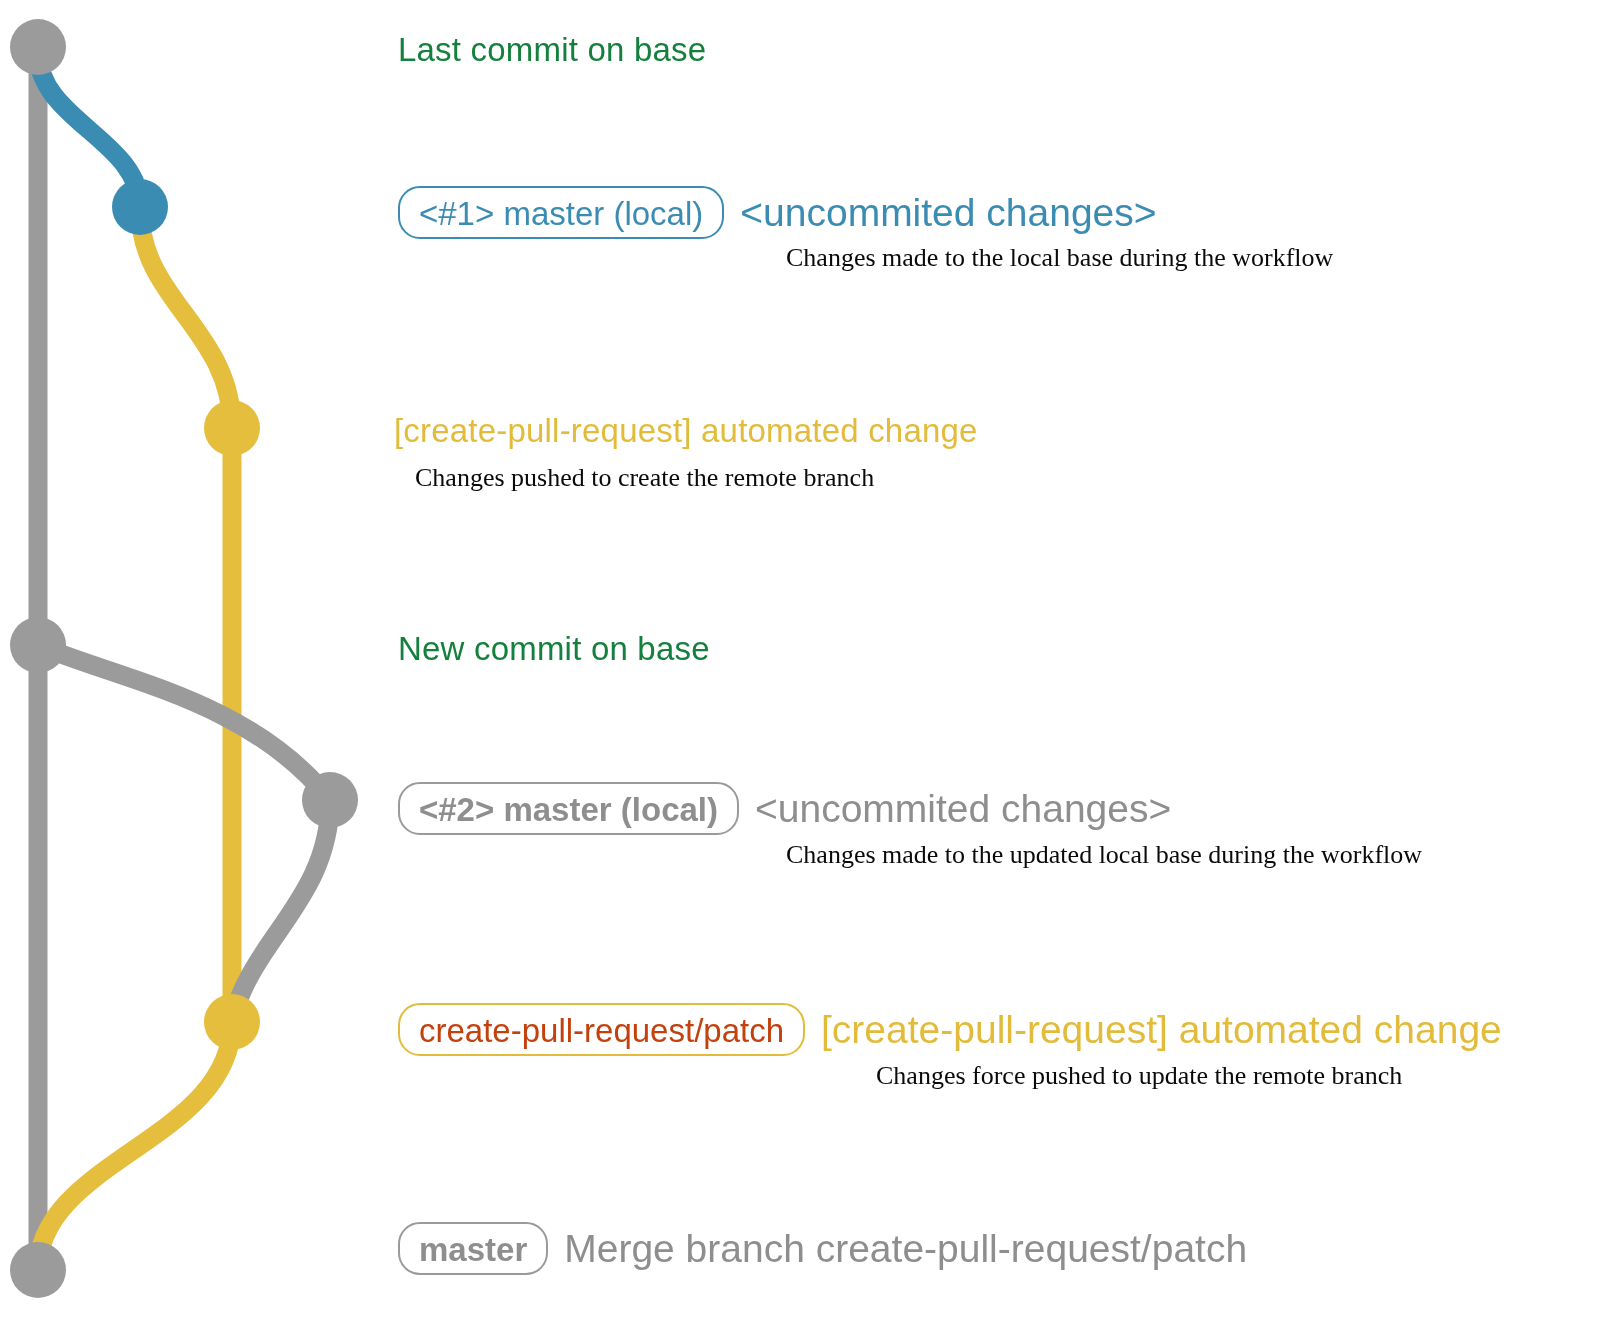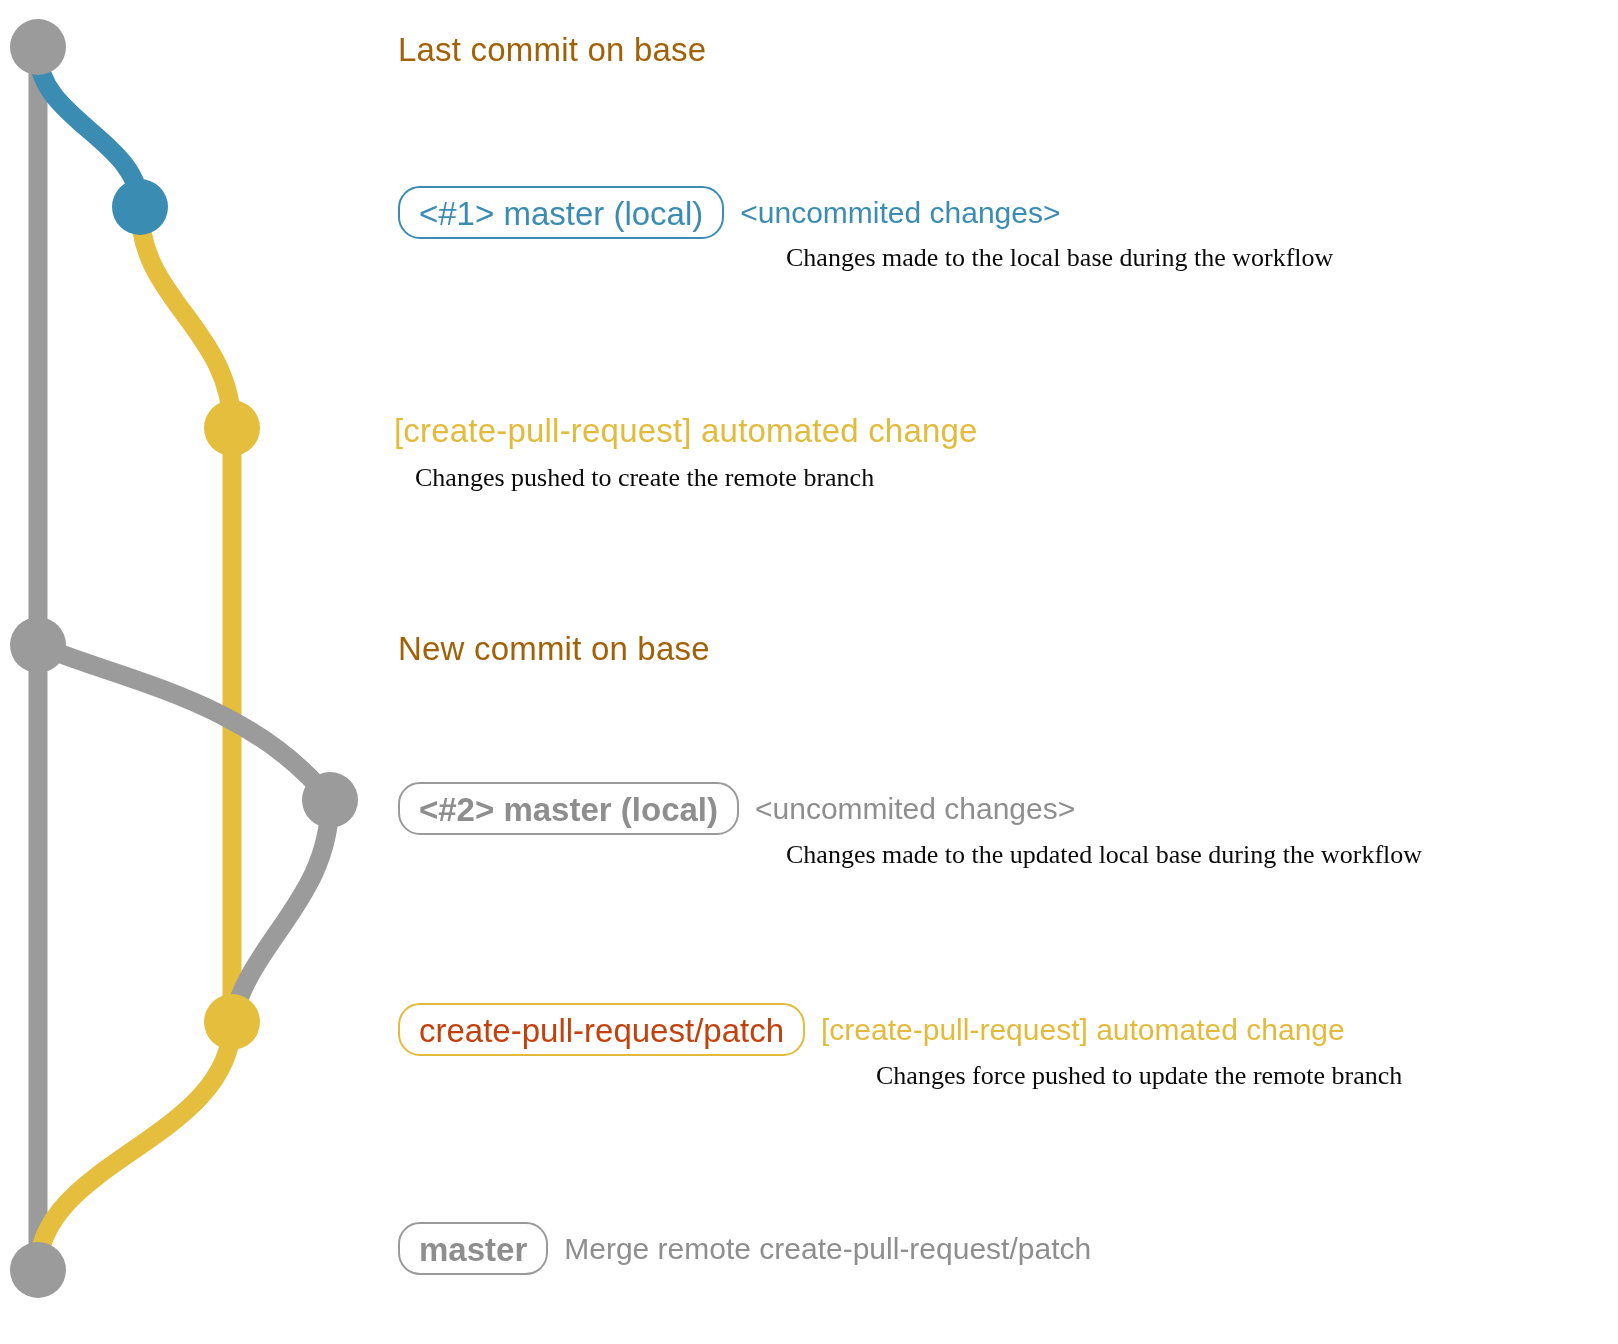--- a/index.html
+++ b/index.html
@@ -41,21 +41,21 @@
     position: absolute;
     pointer-events: auto;
   }
   .headline {
     white-space: nowrap;
     font-family: "Liberation Sans", sans-serif;
     font-size: 33px;
     line-height: 40px;
     letter-spacing: 0.2px;
   }
-  .headline.gray  { color: #a16207; text-align: right; }
+  .headline.gray  { color: #15803d; text-align: right; }
   .headline.yellow{ color: #e3bb3b; }
 
   .badge-line {
     display: flex;
     align-items: center;
     white-space: nowrap;
   }
   .badge {
     display: inline-block;
     border: 2px solid #8e8e8e;
@@ -68,21 +68,21 @@
     background: #ffffff;
     box-sizing: border-box;
   }
   .badge.blue   { border-color: #3b8cb2; color: #3b8cb2; }
   .badge.yellow { border-color: #e3bb3b; color: #c2410c; }
   .badge.gray   { border-color: #9a9a9a; color: #8e8e8e; font-weight: bold; }
 
   .badge-caption {
     margin-left: 16px;
     font-family: "Liberation Sans", sans-serif;
-    font-size: 30px;
+    font-size: 39px;
     line-height: 36px;
     white-space: nowrap;
   }
   .badge-caption.blue   { color: #3b8cb2; }
   .badge-caption.gray   { color: #8e8e8e; }
   .badge-caption.yellow { color: #e3bb3b; }
 
   .subtext {
     position: absolute;
     font-family: "Liberation Serif", serif;
@@ -149,17 +149,17 @@
     <div class="subtext" style="left:786px; top:838px;">Changes made to the updated local base during the workflow</div>
 
     <div class="row badge-line" style="left:398px; top:1003px;">
       <span class="badge yellow">create-pull-request/patch</span>
       <span class="badge-caption yellow">[create-pull-request] automated change</span>
     </div>
     <div class="subtext" style="left:876px; top:1059px;">Changes force pushed to update the remote branch</div>
 
     <div class="row badge-line" style="left:398px; top:1222px;">
       <span class="badge gray">master</span>
-      <span class="badge-caption gray">Merge remote create-pull-request/patch</span>
+      <span class="badge-caption gray">Merge branch create-pull-request/patch</span>
     </div>
 
   </div>
 </div>
 
 </body></html>

